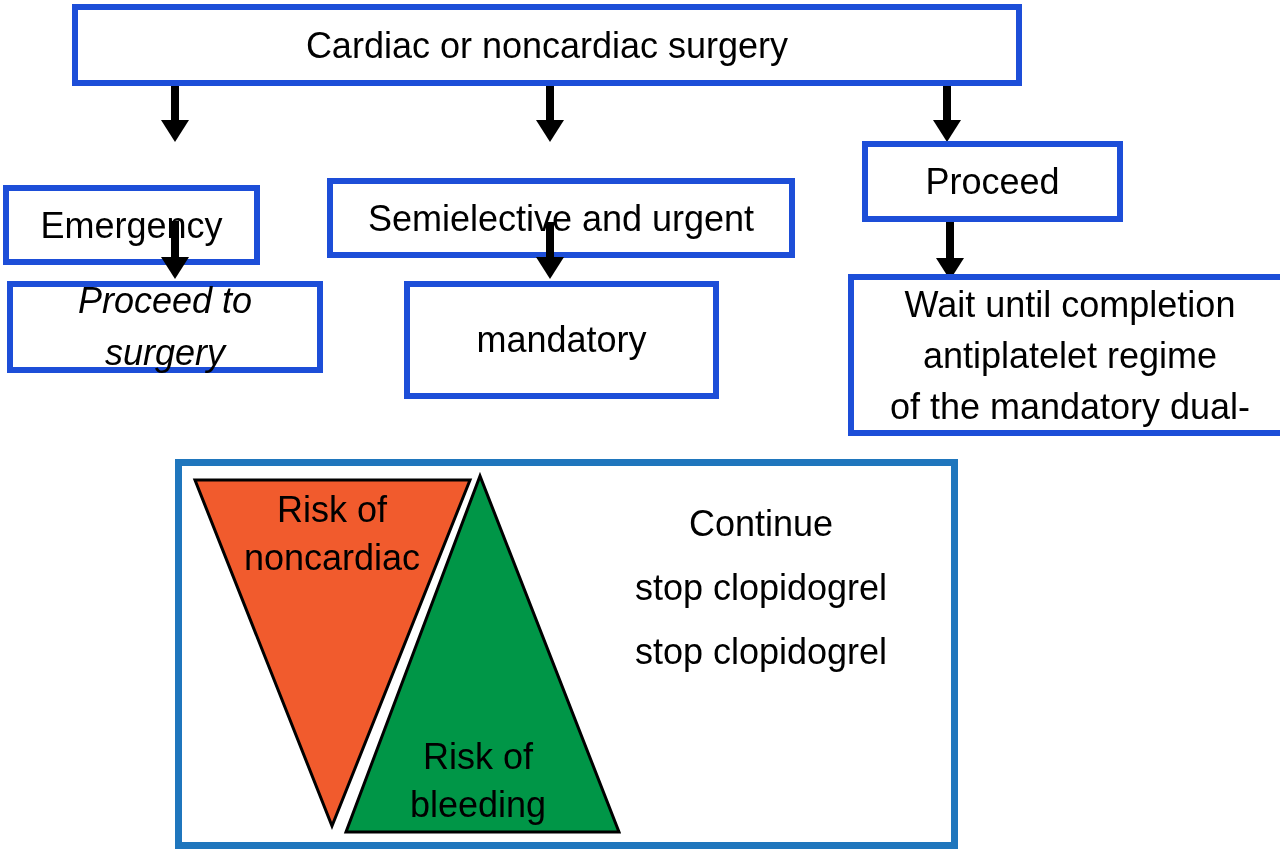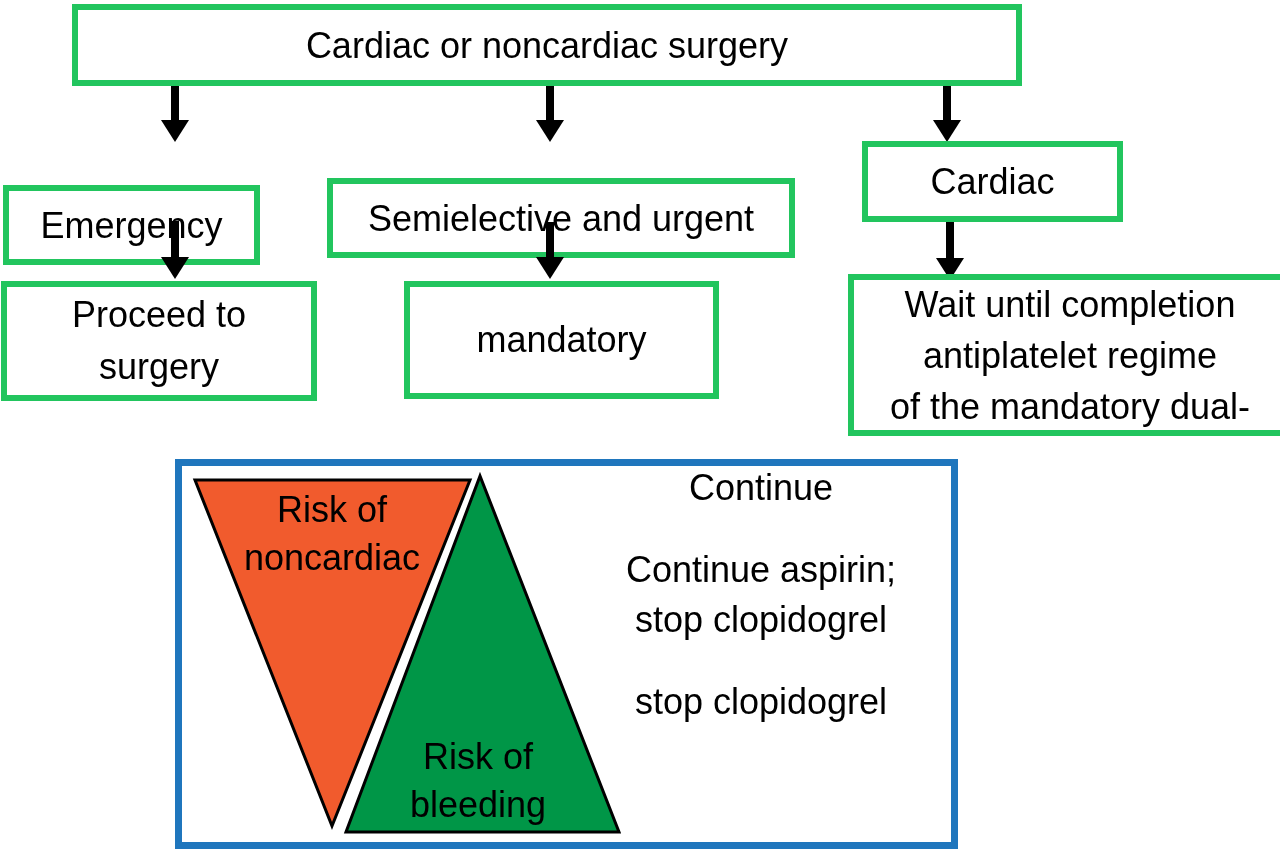--- a/index.html
+++ b/index.html
@@ -12,36 +12,36 @@
     width: 1280px;
     height: 850px;
     background: #ffffff;
     font-family: "Liberation Sans", "DejaVu Sans", sans-serif;
     color: #000000;
     overflow: hidden;
   }
   .node {
     position: absolute;
     box-sizing: border-box;
-    border: 6px solid #22c55e;
+    border: 6px solid #1d4ed8;
     background: #ffffff;
     display: flex;
     flex-direction: column;
     align-items: center;
     justify-content: center;
     text-align: center;
     font-size: 36px;
     line-height: 51px;
   }
   .node .line { display: block; }
   #node-root        { left: 72px;  top: 4px;   width: 950px; height: 82px;  }
   #node-emergency   { left: 3px;   top: 141px; width: 257px; height: 80px; margin-top: 44px;  }
   #node-semielective{ left: 327px; top: 142px; width: 468px; height: 80px; margin-top: 36px;  }
   #node-elective    { left: 862px; top: 141px; width: 261px; height: 81px;  }
-  #node-proceed     { left: 1px;   top: 281px; width: 316px; height: 120px; line-height: 52px; }
+  #node-proceed     { left: 7px;   top: 281px; width: 316px; height: 92px; line-height: 52px; font-style: italic; }
   #node-case        { left: 404px; top: 281px; width: 315px; height: 118px; line-height: 52px; }
   #node-wait        { left: 848px; top: 274px; width: 444px; height: 162px; line-height: 51px; }
 
   .arrow {
     position: absolute;
     width: 28px;
     display: flex;
     flex-direction: column;
     align-items: center;
   }
@@ -82,25 +82,25 @@
     text-align: center;
     font-size: 36px;
     line-height: 48px;
     color: #000000;
   }
   #label-thrombosis { left: 192px; top: 486px; width: 280px; }
   #label-bleeding   { left: 348px; top: 733px; width: 260px; }
 
   #recommendations {
     position: absolute;
-    left: 568px; top: 463px;
+    left: 568px; top: 499px;
     width: 386px;
     display: flex;
     flex-direction: column;
-    gap: 32px;
+    gap: 14px;
   }
   .rec {
     text-align: center;
     font-size: 36px;
     line-height: 50px;
   }
 </style>
 </head>
 <body>
 
@@ -123,21 +123,21 @@
     <div class="head"></div>
   </div>
 
   <div class="node" id="node-emergency">
     <span class="line">Emergency</span>
   </div>
   <div class="node" id="node-semielective">
     <span class="line">Semielective and urgent</span>
   </div>
   <div class="node" id="node-elective">
-    <span class="line">Cardiac</span>
+    <span class="line">Proceed</span>
   </div>
 
   <div class="arrow" id="arrow-4">
     <div class="stem"></div>
     <div class="head"></div>
   </div>
   <div class="arrow" id="arrow-5">
     <div class="stem"></div>
     <div class="head"></div>
   </div>
@@ -173,21 +173,20 @@
   <div class="tri-label" id="label-bleeding">
     <span class="line" style="display:block">Risk of</span>
     <span class="line" style="display:block">bleeding</span>
   </div>
 
   <div id="recommendations">
     <div class="rec">
       <span style="display:block">Continue</span>
     </div>
     <div class="rec">
-      <span style="display:block">Continue aspirin;</span>
       <span style="display:block">stop clopidogrel</span>
     </div>
     <div class="rec">
       <span style="display:block">stop clopidogrel</span>
     </div>
   </div>
 
 </div>
 
 </body></html>

